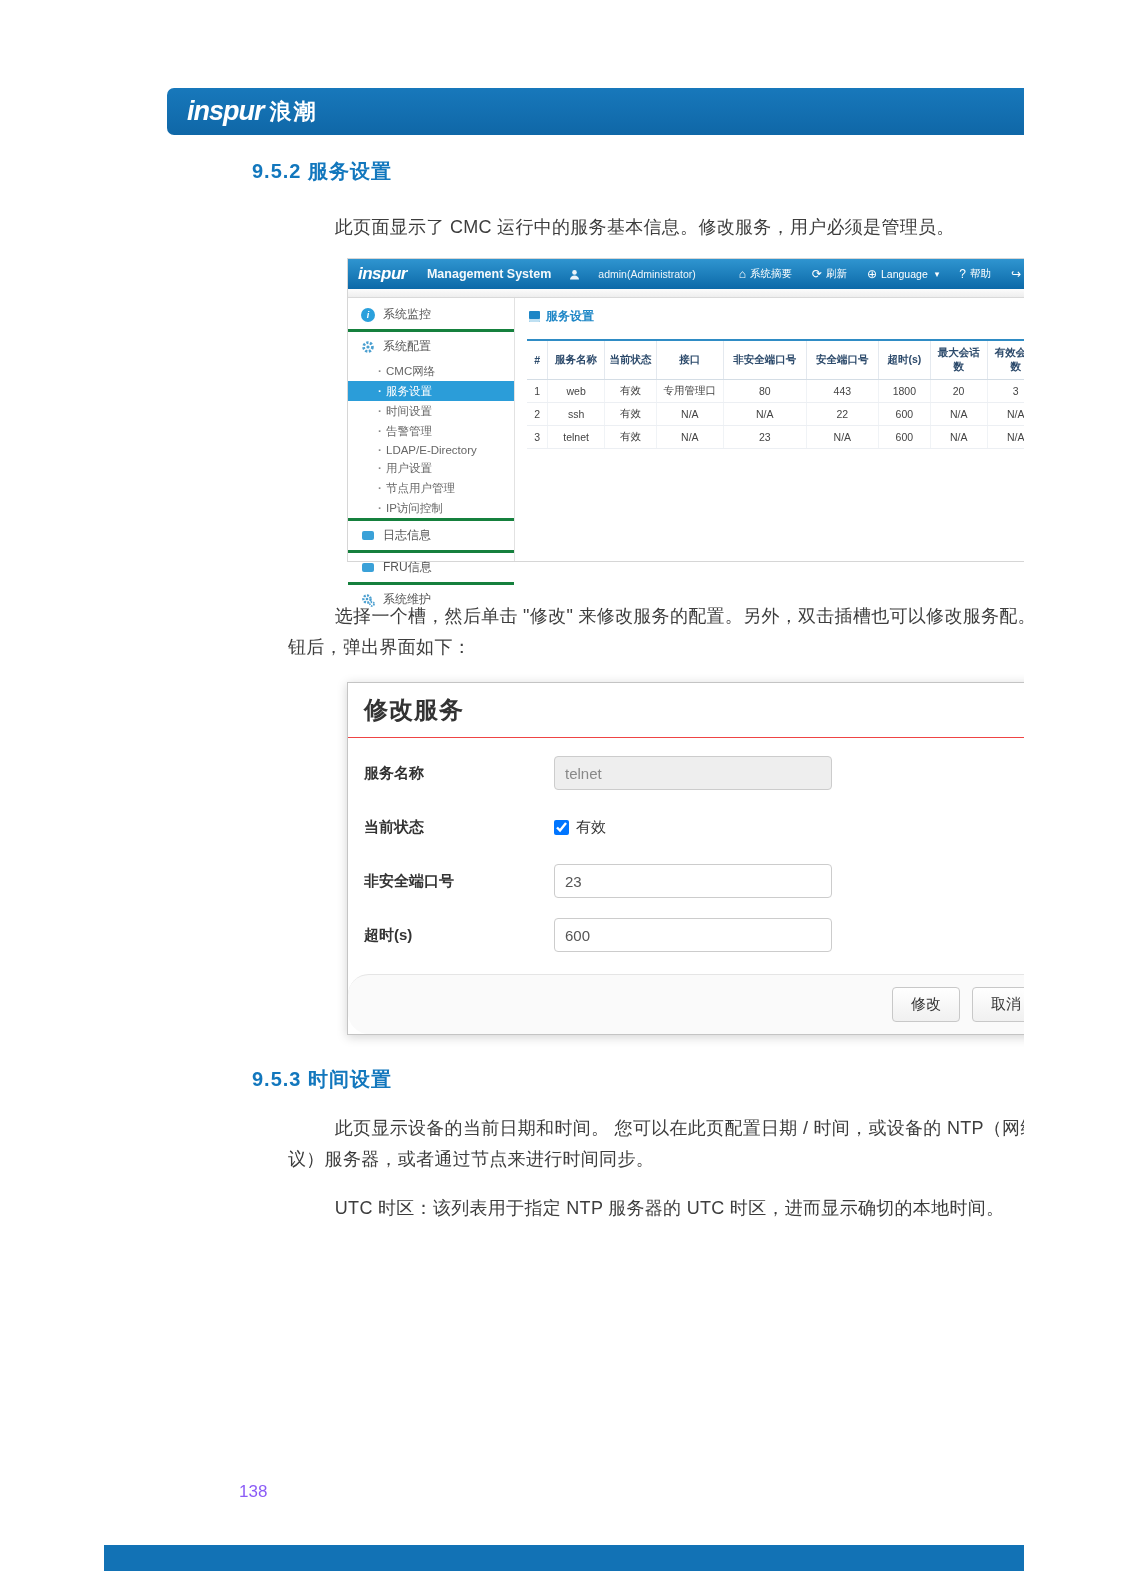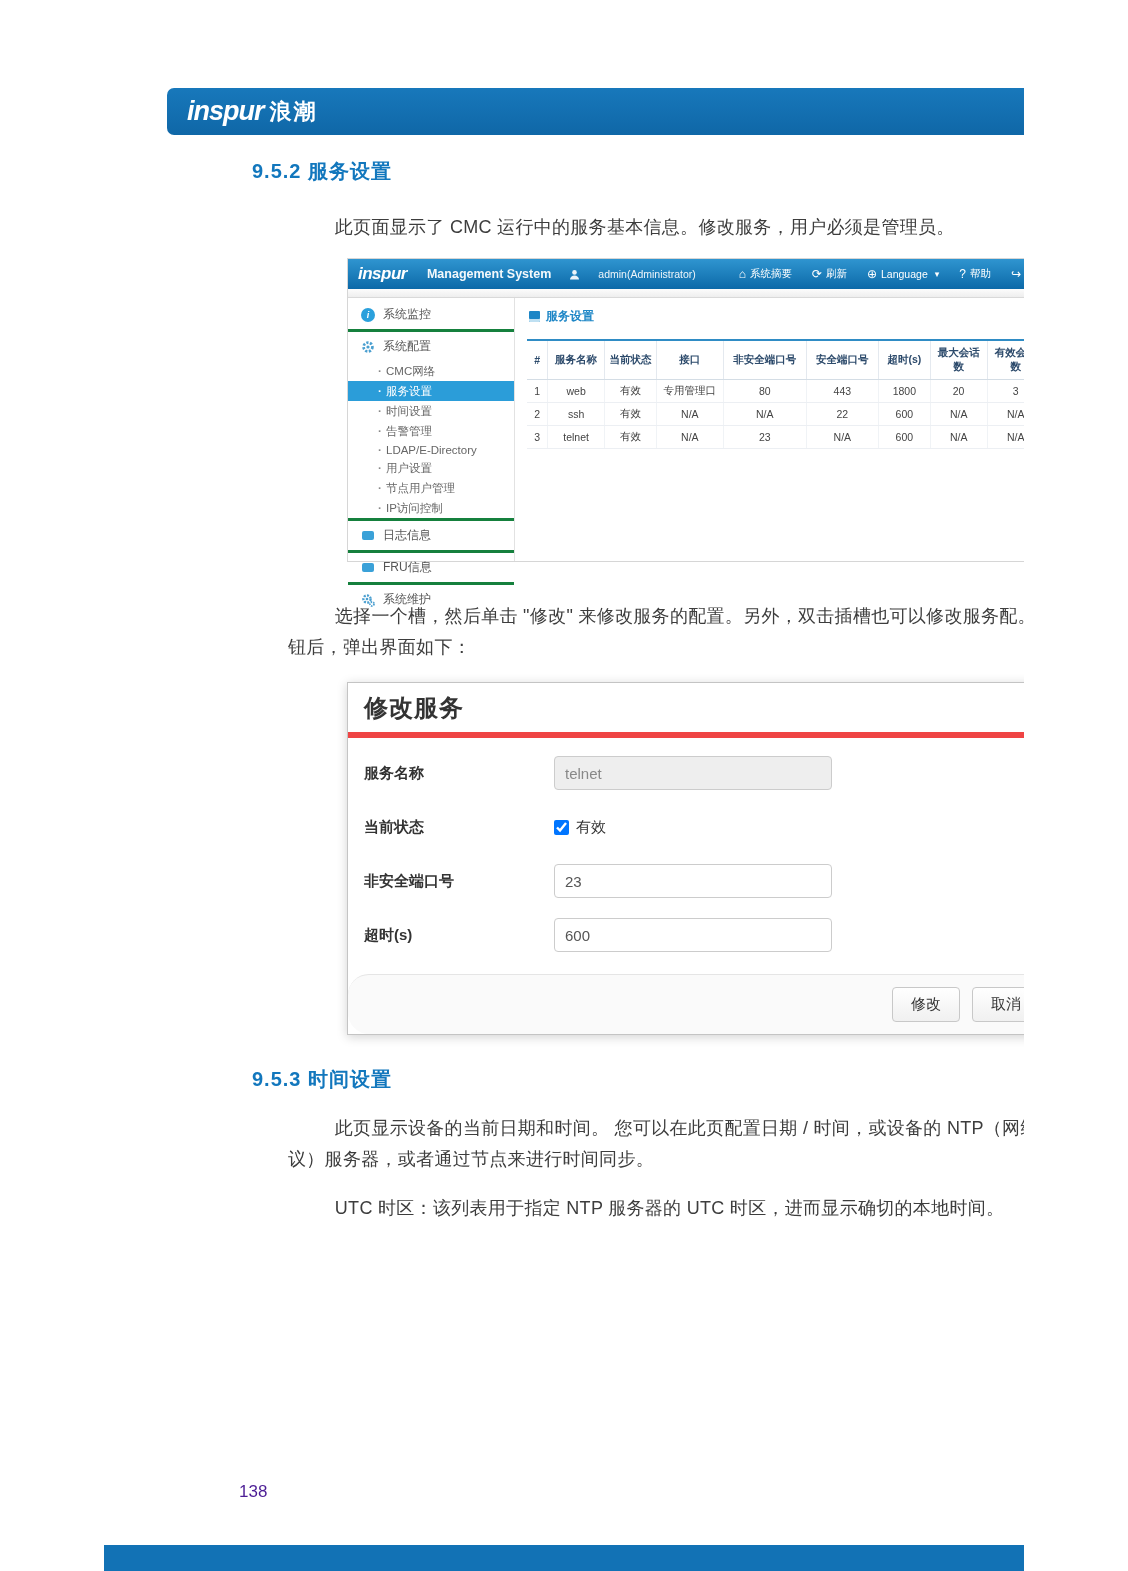--- a/index.html
+++ b/index.html
@@ -7,21 +7,21 @@
   body { font-family:"Liberation Sans","DejaVu Sans",sans-serif; }
   .page { position:relative; width:920px; height:1571px; margin:0 auto; background:#fff; overflow:hidden; }
 
   
   .doc-header { position:absolute; left:63px; top:88px; width:1000px; height:47px;
     background:linear-gradient(#1878bb,#0f67a7); border-radius:7px;
     display:flex; align-items:center; padding-left:20px; }
   .brand-latin { color:#fff; font-weight:bold; font-style:italic; font-size:27px; letter-spacing:-1px; }
   .brand-cn { color:#fff; font-weight:bold; font-size:22px; margin-left:6px; letter-spacing:2px; }
   .doc-footer { position:absolute; left:0; top:1545px; width:1128px; height:26px; background:#1272b5; }
-  .page-number { position:absolute; left:135px; top:1482px; font-size:17px; color:#4c1d95; }
+  .page-number { position:absolute; left:135px; top:1482px; font-size:17px; color:#8b5cf6; }
 
   
   .sec-title { position:absolute; left:148px; font-size:20px; font-weight:bold; color:#1277bd; letter-spacing:1px; }
   .sec-title.s1 { top:158px; }
   .sec-title.s2 { top:1066px; }
   .para { position:absolute; left:184px; width:840px; font-size:18px; color:#3d3d3d;
     line-height:31px; text-indent:2.6em; letter-spacing:0.3px; }
   .para.p1 { top:212px; }
   .para.p2 { top:601px; }
   .para.p3 { top:1113px; }
@@ -64,21 +64,21 @@
   table.svc th { color:#2c4a6b; font-weight:bold; padding:5px 2px; text-align:center;
     border-top:2px solid #2f8cc5; border-bottom:1px solid #d4dde5; border-right:1px solid #e4e9ef; background:#fff; }
   table.svc td { color:#444; text-align:center; padding:4px 2px; border-bottom:1px solid #eceff3; border-right:1px solid #f0f3f6; }
   table.svc th:last-child, table.svc td:last-child { border-right:none; }
   col.c0{width:4%} col.c1{width:11%} col.c2{width:10%} col.c3{width:13%} col.c4{width:16%}
   col.c5{width:14%} col.c6{width:10%} col.c7{width:11%} col.c8{width:11%}
 
   
   .modal { position:absolute; left:243px; top:682px; width:710px; height:353px; background:#fff;
     border:1px solid #c4c4c4; box-shadow:0 2px 10px rgba(0,0,0,.18); display:flex; flex-direction:column; }
-  .m-header { flex:0 0 55px; display:flex; align-items:center; padding:0 16px; border-bottom:6px solid #ef4444; }
+  .m-header { flex:0 0 55px; display:flex; align-items:center; padding:0 16px; border-bottom:1px solid #ef4444; }
   .m-title { font-size:24px; font-weight:bold; color:#333; letter-spacing:1px; }
   .m-close { margin-left:auto; color:#b0b0b0; font-size:21px; font-weight:bold; cursor:pointer; line-height:1; }
   .m-body { flex:1; padding:8px 16px 0 16px; }
   .m-row { height:54px; display:flex; align-items:center; }
   .m-label { width:190px; font-size:15px; font-weight:bold; color:#333; }
   .m-input { width:278px; height:34px; border:1px solid #ccc; border-radius:4px; padding:0 10px;
     font-size:15px; color:#555; font-family:"Liberation Sans","DejaVu Sans",sans-serif; }
   .m-input.disabled { background:#eeeeee; color:#888; }
   .m-check { display:flex; align-items:center; gap:7px; font-size:15px; color:#333; }
   .m-check input { width:15px; height:15px; }

